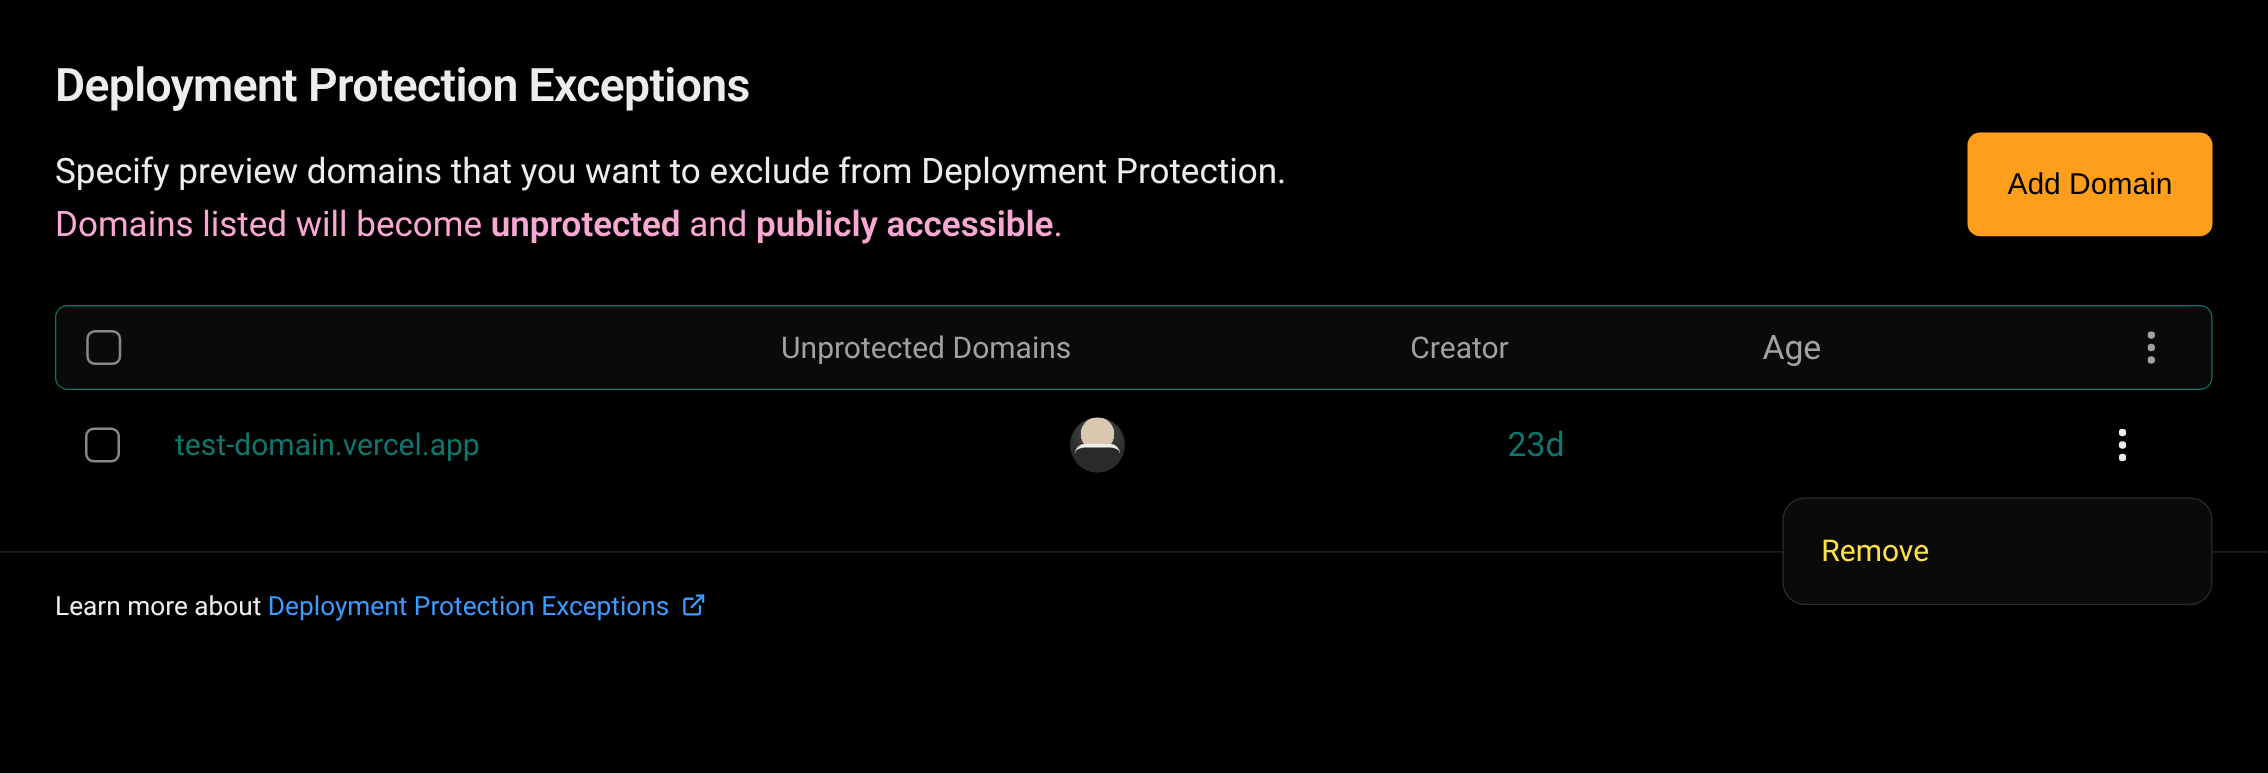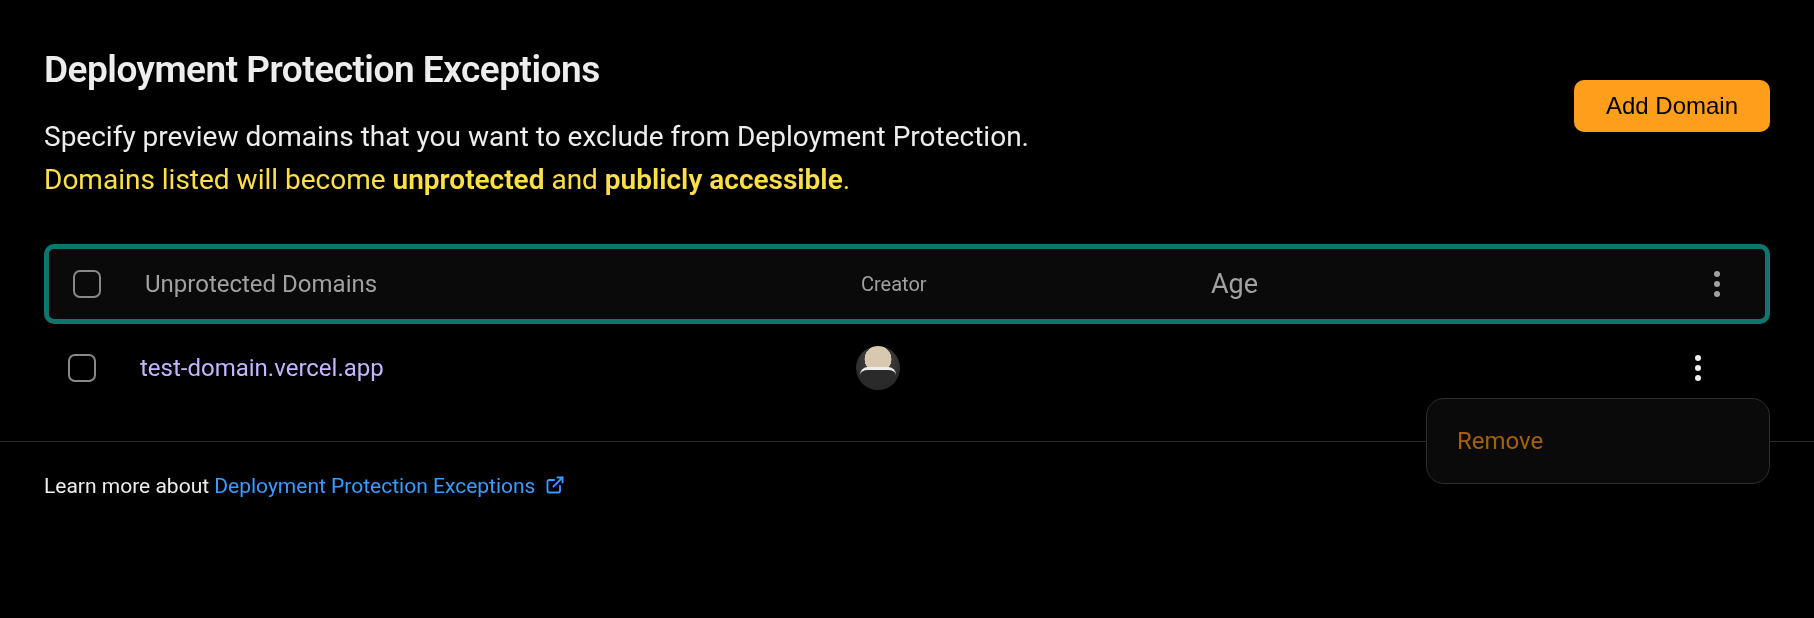--- a/index.html
+++ b/index.html
@@ -29,48 +29,49 @@
     color: #ededed;
   }
   .desc {
     margin-top: 24px;
     font-size: 28px;
     line-height: 1.55;
     color: #ededed;
     font-weight: 400;
   }
   .warn {
-    color: #fde047;
+    color: #f9a8d4;
   }
   .warn b { font-weight: 600; }
   .add-btn {
     background: #ff9e1a;
     color: #000000;
     border: none;
     border-radius: 10px;
     padding: 0 32px;
-    height: 52px;
+    height: 83px;
     font-size: 24px;
     font-weight: 500;
     cursor: pointer;
-    margin-top: 32px;
+    margin-top: 58px;
     white-space: nowrap;
   }
   .table {
     margin-top: 42px;
     position: relative;
   }
   .thead {
     display: flex;
     align-items: center;
-    height: 80px;
-    border: 5px solid #0f766e;
+    height: 68px;
+    border: 1px solid #0f766e;
     border-radius: 10px;
     background: #0a0a0a;
     padding: 0 24px;
+    text-align: right;
   }
   .trow {
     display: flex;
     align-items: center;
     height: 88px;
     padding: 0 24px;
     position: relative;
   }
   .checkbox {
     width: 28px;
@@ -81,40 +82,40 @@
     cursor: pointer;
     flex: 0 0 28px;
   }
   .col-domain {
     flex: 0 0 760px;
     padding-left: 44px;
     font-size: 24px;
   }
   .col-creator {
     flex: 0 0 350px;
-    font-size: 20px;
+    font-size: 24px;
   }
   .col-age {
     flex: 0 0 250px;
     font-size: 27px;
   }
   .col-menu {
     flex: 1;
     display: flex;
     justify-content: flex-end;
   }
   .thead .col-domain,
   .thead .col-creator,
   .thead .col-age {
     color: #a1a1a1;
     font-weight: 400;
   }
   .trow .col-domain,
   .trow .col-age {
-    color: #c4b5fd;
+    color: #0f766e;
   }
   .avatar {
     width: 44px;
     height: 44px;
     border-radius: 50%;
     background: radial-gradient(circle at 50% 30%, #d8c8b0 0%, #d8c8b0 35%, #3a3a3a 36%, #1a1a1a 100%);
     position: relative;
     overflow: hidden;
   }
   .avatar::after {
@@ -150,21 +151,21 @@
     width: 344px;
     border: 1px solid #2e2e2e;
     border-radius: 18px;
     background: #0a0a0a;
     padding: 10px 0;
     z-index: 10;
   }
   .dropdown-item {
     padding: 18px 30px;
     font-size: 24px;
-    color: #a16207;
+    color: #fde047;
     cursor: pointer;
   }
   .divider {
     border: none;
     border-top: 1px solid #2a2a2a;
     position: absolute;
     left: 0; right: 0;
     top: 441px;
   }
   .footer {
@@ -218,20 +219,21 @@
         </button>
       </div>
     </div>
 
     <div class="trow">
       <button class="checkbox"></button>
       <div class="col-domain">test-domain.vercel.app</div>
       <div class="col-creator">
         <div class="avatar"></div>
       </div>
+      <div class="col-age">23d</div>
       <div class="col-menu">
         <button class="dots-btn active-dots">
           <svg width="6" height="26" viewBox="0 0 6 26" fill="currentColor">
               <circle cx="3" cy="3" r="3"></circle>
               <circle cx="3" cy="13" r="3"></circle>
               <circle cx="3" cy="23" r="3"></circle>
             </svg>
         </button>
       </div>
     </div>

